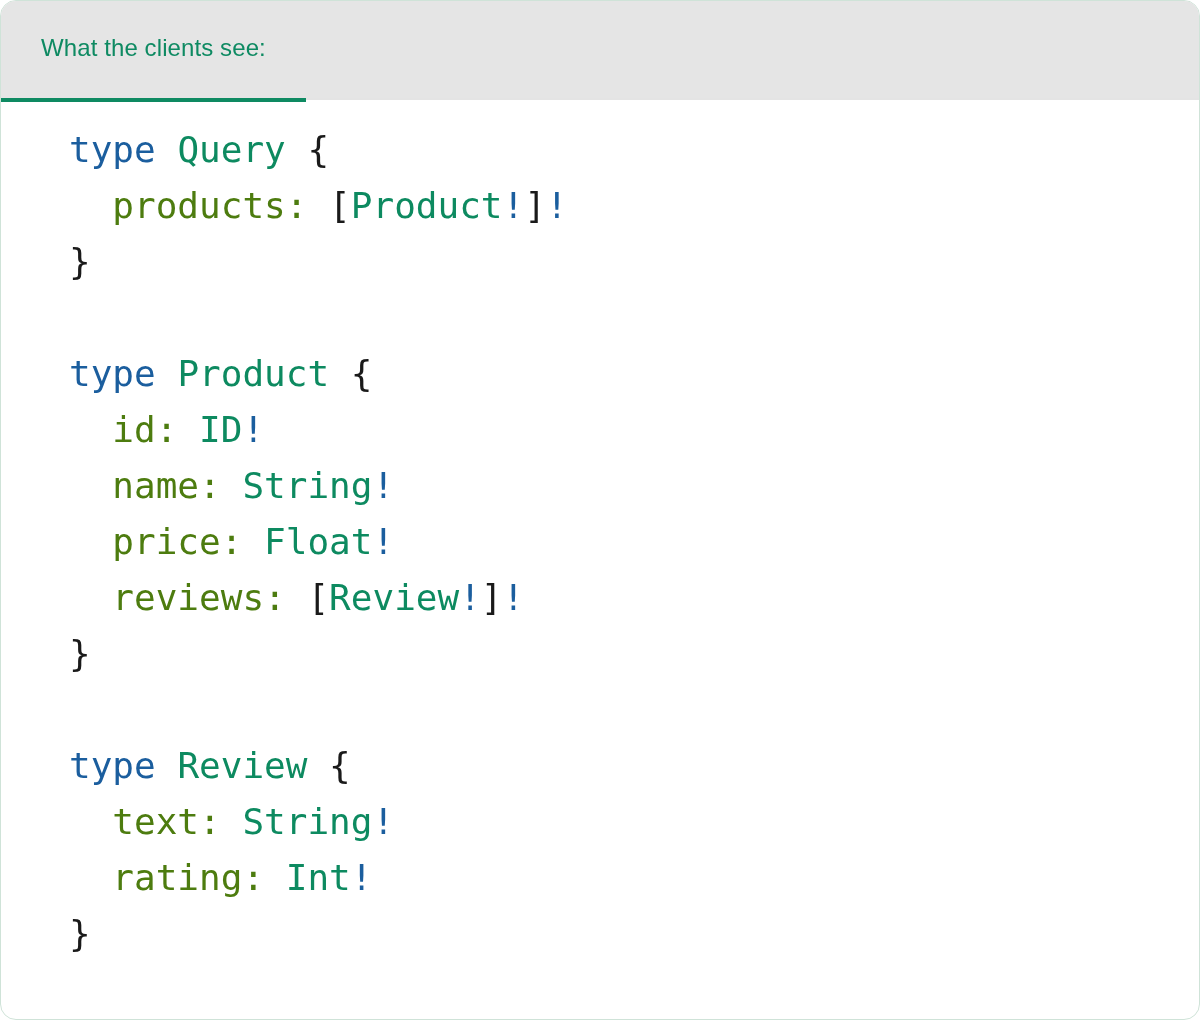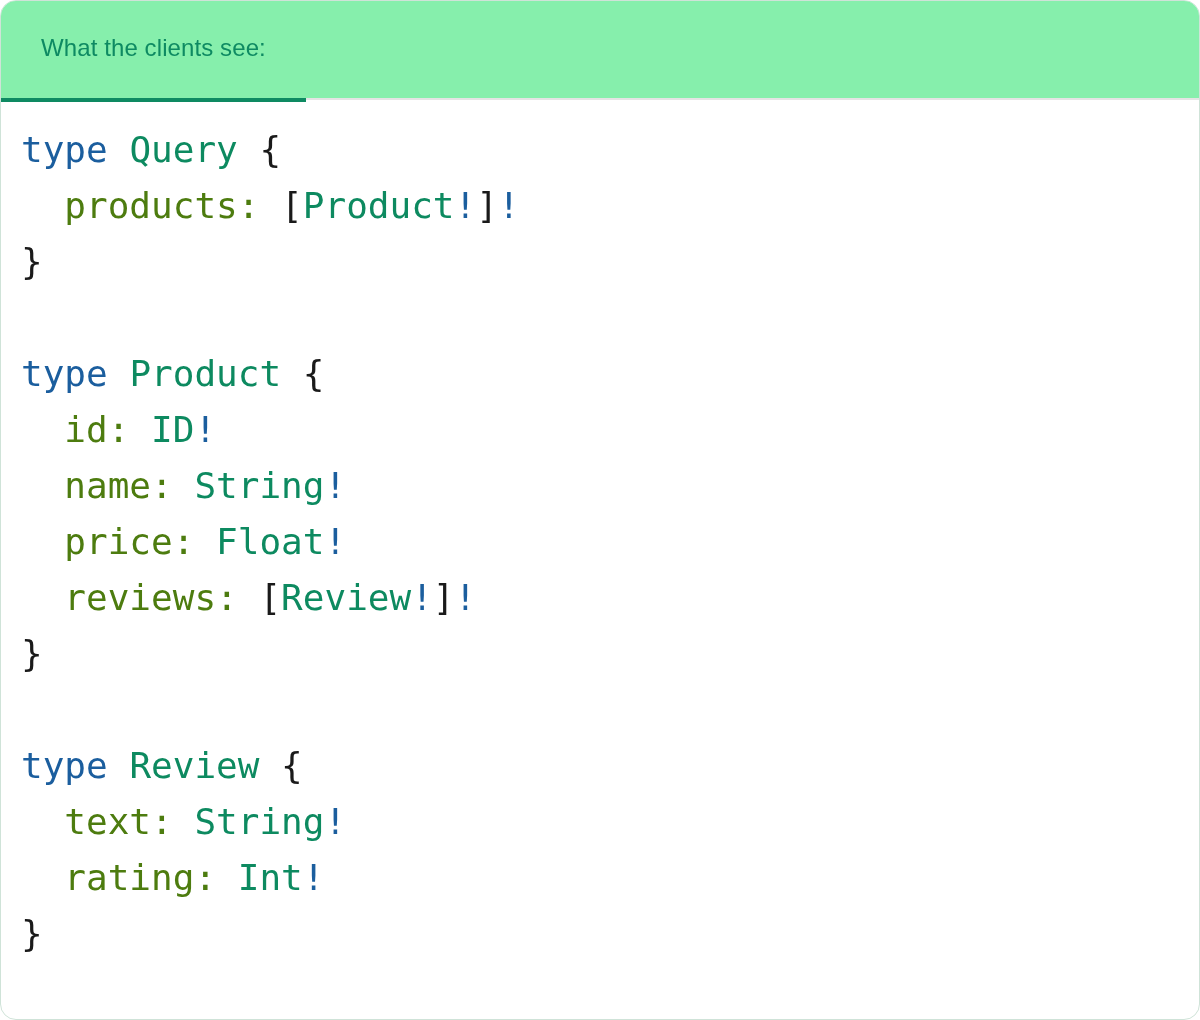--- a/index.html
+++ b/index.html
@@ -23,21 +23,21 @@
     border: 1px solid #cfe3d8;
     border-radius: 16px;
     overflow: hidden;
   }
 
   
   .tabstrip {
     position: relative;
     box-sizing: border-box;
     height: 99px;
-    background: #86efac;
+    background: #e5e5e5;
     border-bottom: 2px solid #e4e4e4;
     display: flex;
     align-items: flex-start;
   }
   .tab {
     position: relative;
     box-sizing: border-box;
     height: 99px;
     padding: 33px 40px 0 40px;
     display: flex;
@@ -60,20 +60,21 @@
     left: 0;
     right: 0;
     bottom: -2px;
     height: 4px;
     background: #0e8a62;
   }
 
   
   .code-area {
     padding: 22px 40px 0 20px;
+    margin-left: 48px;
   }
   pre.code {
     margin: 0;
     font-family: "DejaVu Sans Mono", monospace;
     font-size: 36px;
     line-height: 56px;
     color: #1a1a1a;
     white-space: pre;
     tab-size: 2;
   }

